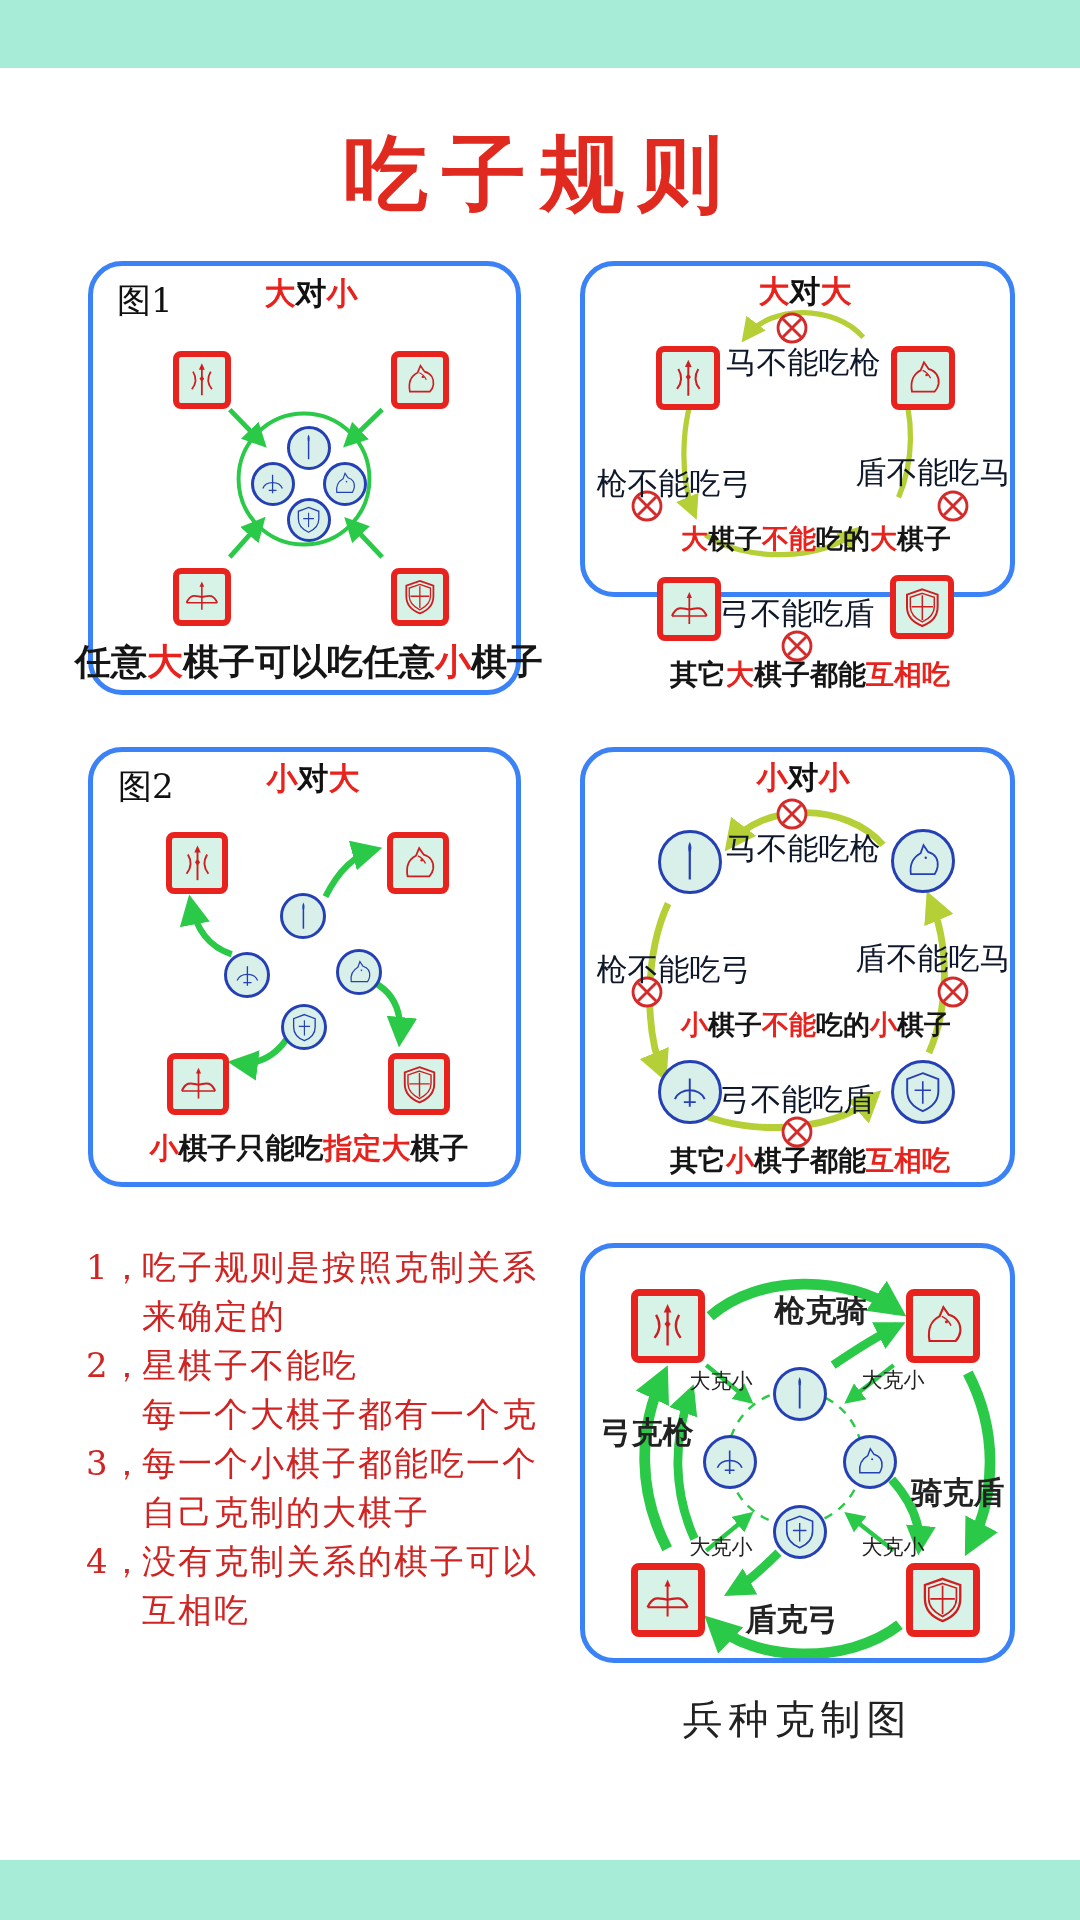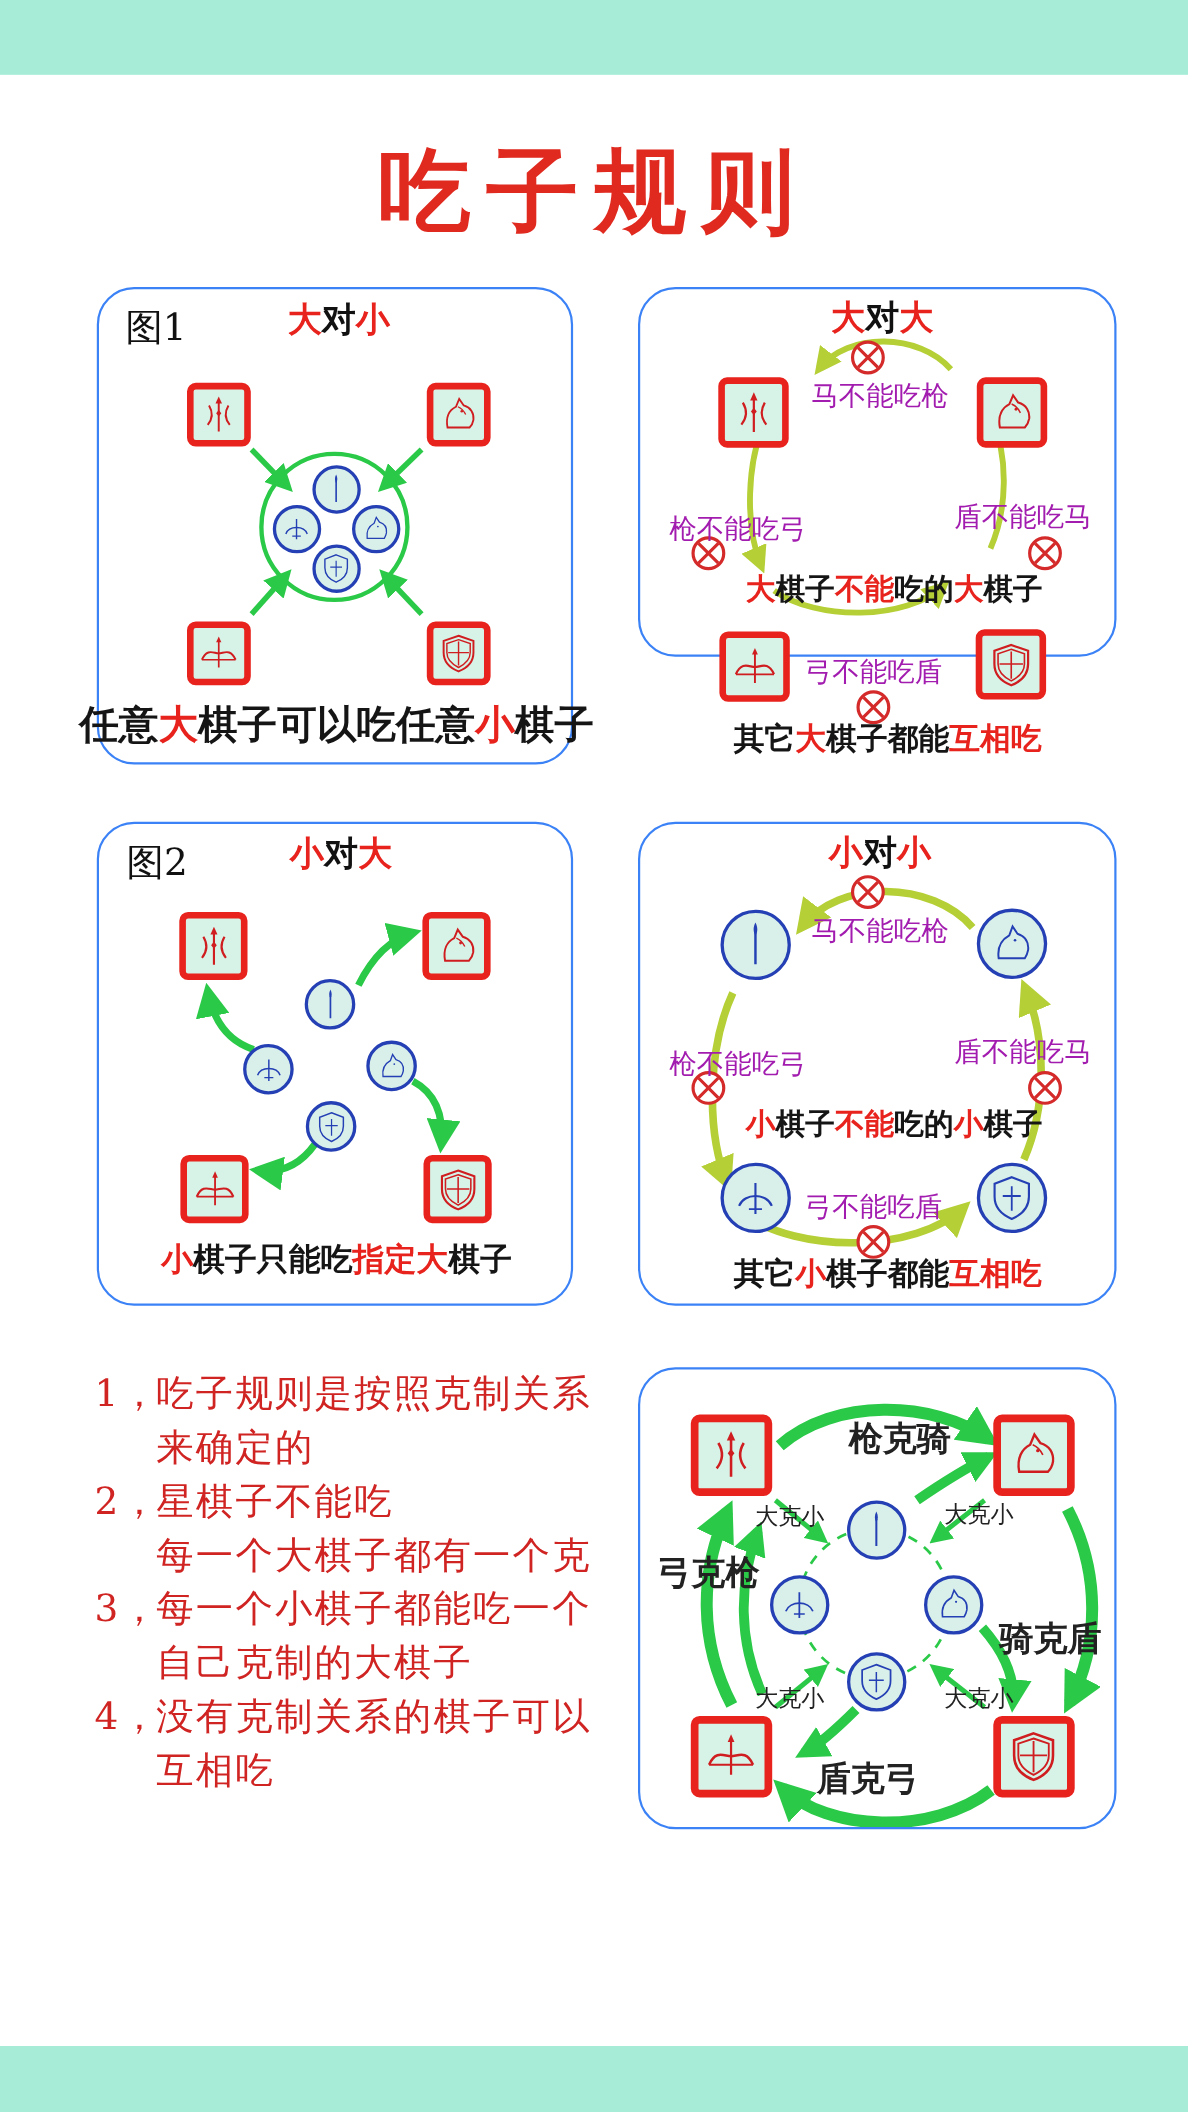--- a/index.html
+++ b/index.html
@@ -1,34 +1,34 @@
 <!DOCTYPE html>
 <html><head>
 <meta charset="utf-8">
 <style>
   html,body{margin:0;padding:0;background:#ffffff;}
   #poster{position:relative;width:1080px;height:1920px;background:#fff;overflow:hidden;
           font-family:"Liberation Sans",sans-serif;}
   .band{position:absolute;left:0;width:100%;background:#a6ecd6;}
   .page-title{position:absolute;left:0;top:118px;width:100%;text-align:center;
        font-family:Liberation Serif, serif;font-size:84px;color:#e02a20;letter-spacing:14px;font-weight:bold;}
-  .panel{position:absolute;border:2px solid #3b82f6;border-radius:34px;background:#fff;box-sizing:border-box;}
+  .panel{position:absolute;border:5px solid #3b82f6;border-radius:34px;background:#fff;box-sizing:border-box;}
   .arrows{position:absolute;left:0;top:0;width:100%;height:100%;pointer-events:none;}
   .bp{position:absolute;background:#d7f2e6;border:6px solid #e8231d;border-radius:8px;
       color:#cf1d20;display:flex;align-items:center;justify-content:center;box-sizing:border-box;}
   .bp svg{width:82%;height:82%;}
   .sp{position:absolute;background:#d9f0ea;border:3px solid #2440b4;border-radius:50%;
       color:#2440b4;display:flex;align-items:center;justify-content:center;box-sizing:border-box;}
   .sp svg{width:82%;height:82%;}
   .lbl{position:absolute;white-space:nowrap;transform:translate(-50%,-50%);}
   .figlbl{position:absolute;font-family:"DejaVu Serif",serif;font-size:34px;color:#111;}
   .ptitle{font-weight:bold;font-size:31px;color:#111;}
   .cap{font-weight:bold;color:#151515;}
   .r{color:#e8231d;}
-  .dr{color:#a21caf;font-size:25px;}
+  .dr{color:#0f172a;font-size:31px;}
   .no{position:absolute;width:36px;height:36px;transform:translate(-50%,-50%);color:#d42a2a;}
   .p5lbl{font-size:31px;font-weight:bold;color:#222;}
   .p5small{font-size:21px;color:#222;}
   .p5caption{position:absolute;text-align:center;font-family:"DejaVu Serif",serif;
        font-size:40px;color:#222;letter-spacing:6px;}
   .rules{position:absolute;left:86px;top:1243px;width:470px;
        font-family:"DejaVu Serif",serif;font-size:34px;letter-spacing:2px;color:#d02423;line-height:49px;}
   .rule{display:flex;}
   .rnum{width:56px;flex:none;}
 </style>
@@ -428,14 +428,15 @@
     <div class="lbl p5lbl" style="left:62px;top:185px">弓克枪</div>
     <div class="lbl p5lbl" style="left:373px;top:245px">骑克盾</div>
     <div class="lbl p5lbl" style="left:207px;top:372px">盾克弓</div>
 
     <div class="lbl p5small" style="left:136px;top:133px">大克小</div>
     <div class="lbl p5small" style="left:308px;top:132px">大克小</div>
     <div class="lbl p5small" style="left:136px;top:299px">大克小</div>
     <div class="lbl p5small" style="left:308px;top:299px">大克小</div>
   </div>
 
+  <div class="p5caption" style="left:580px;top:1692px;width:435px">兵种克制图</div>
 
 </div>
 
 </body></html>

